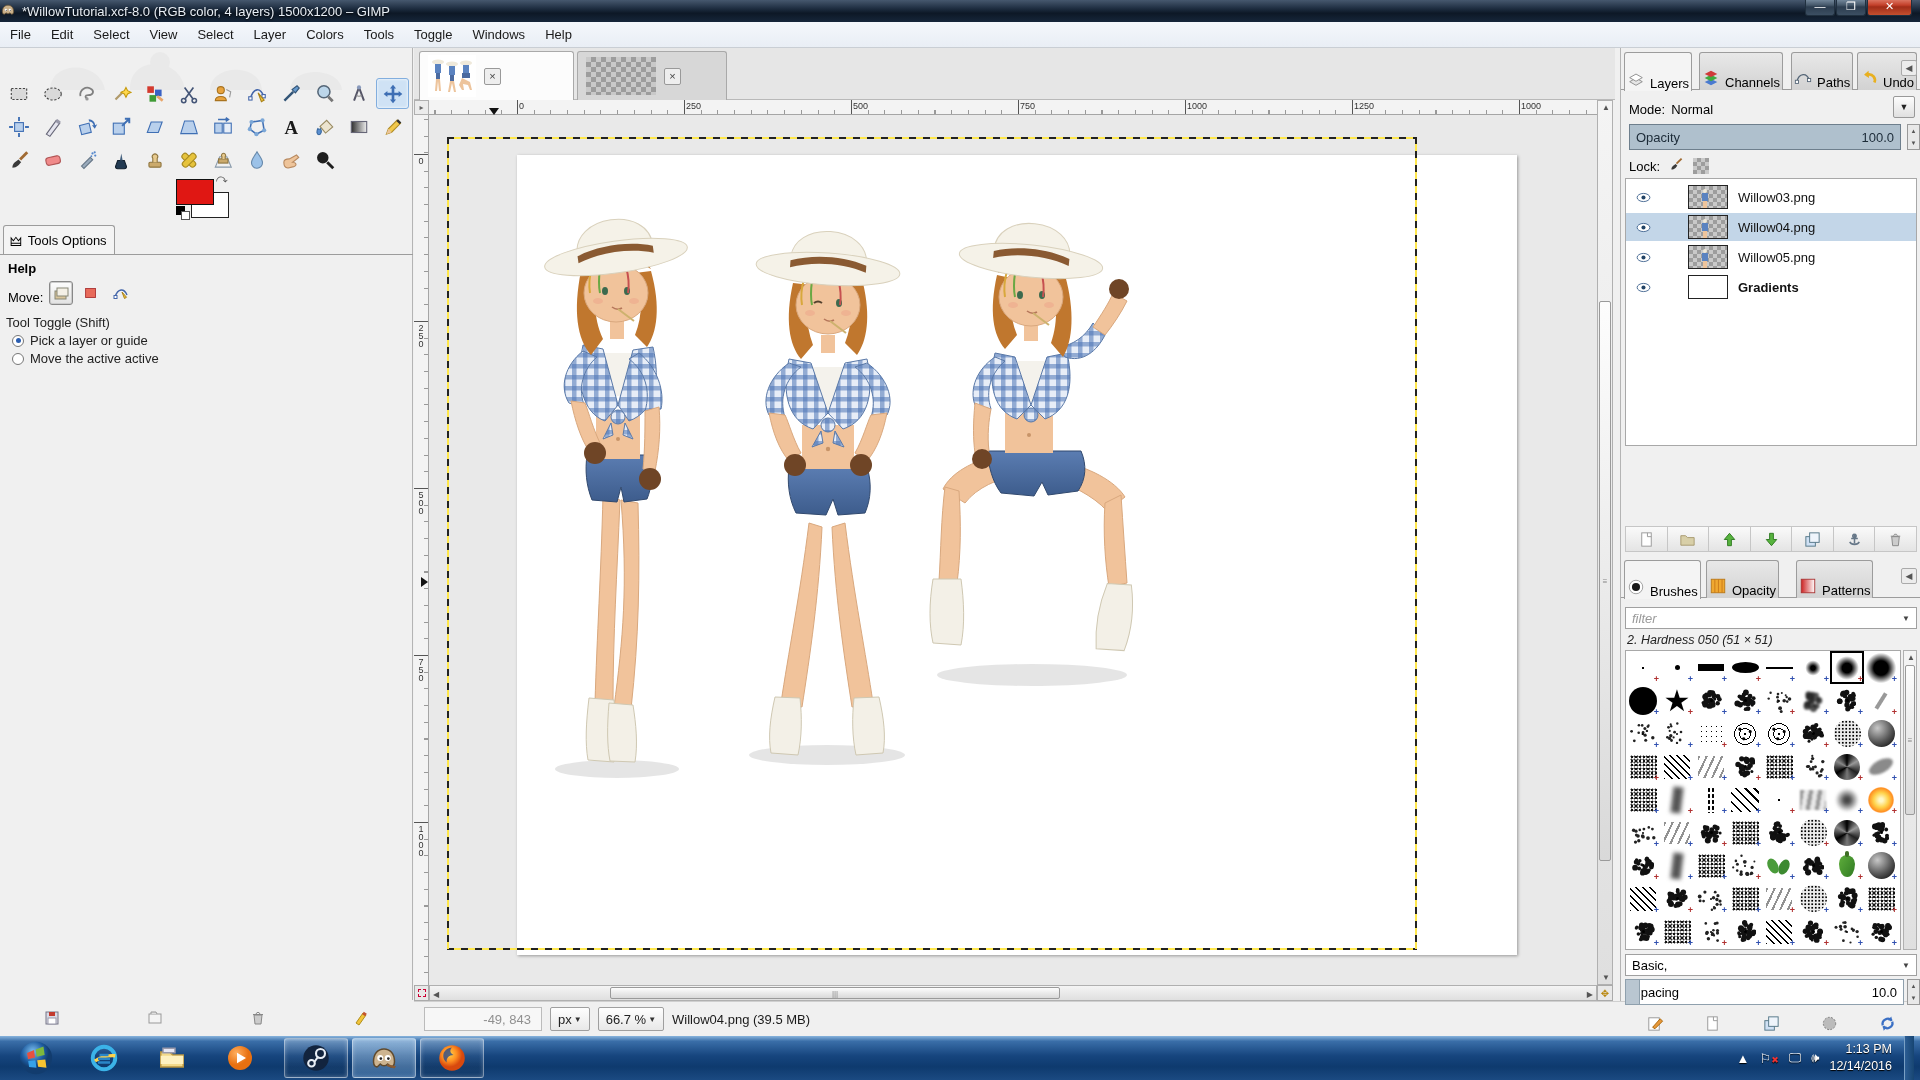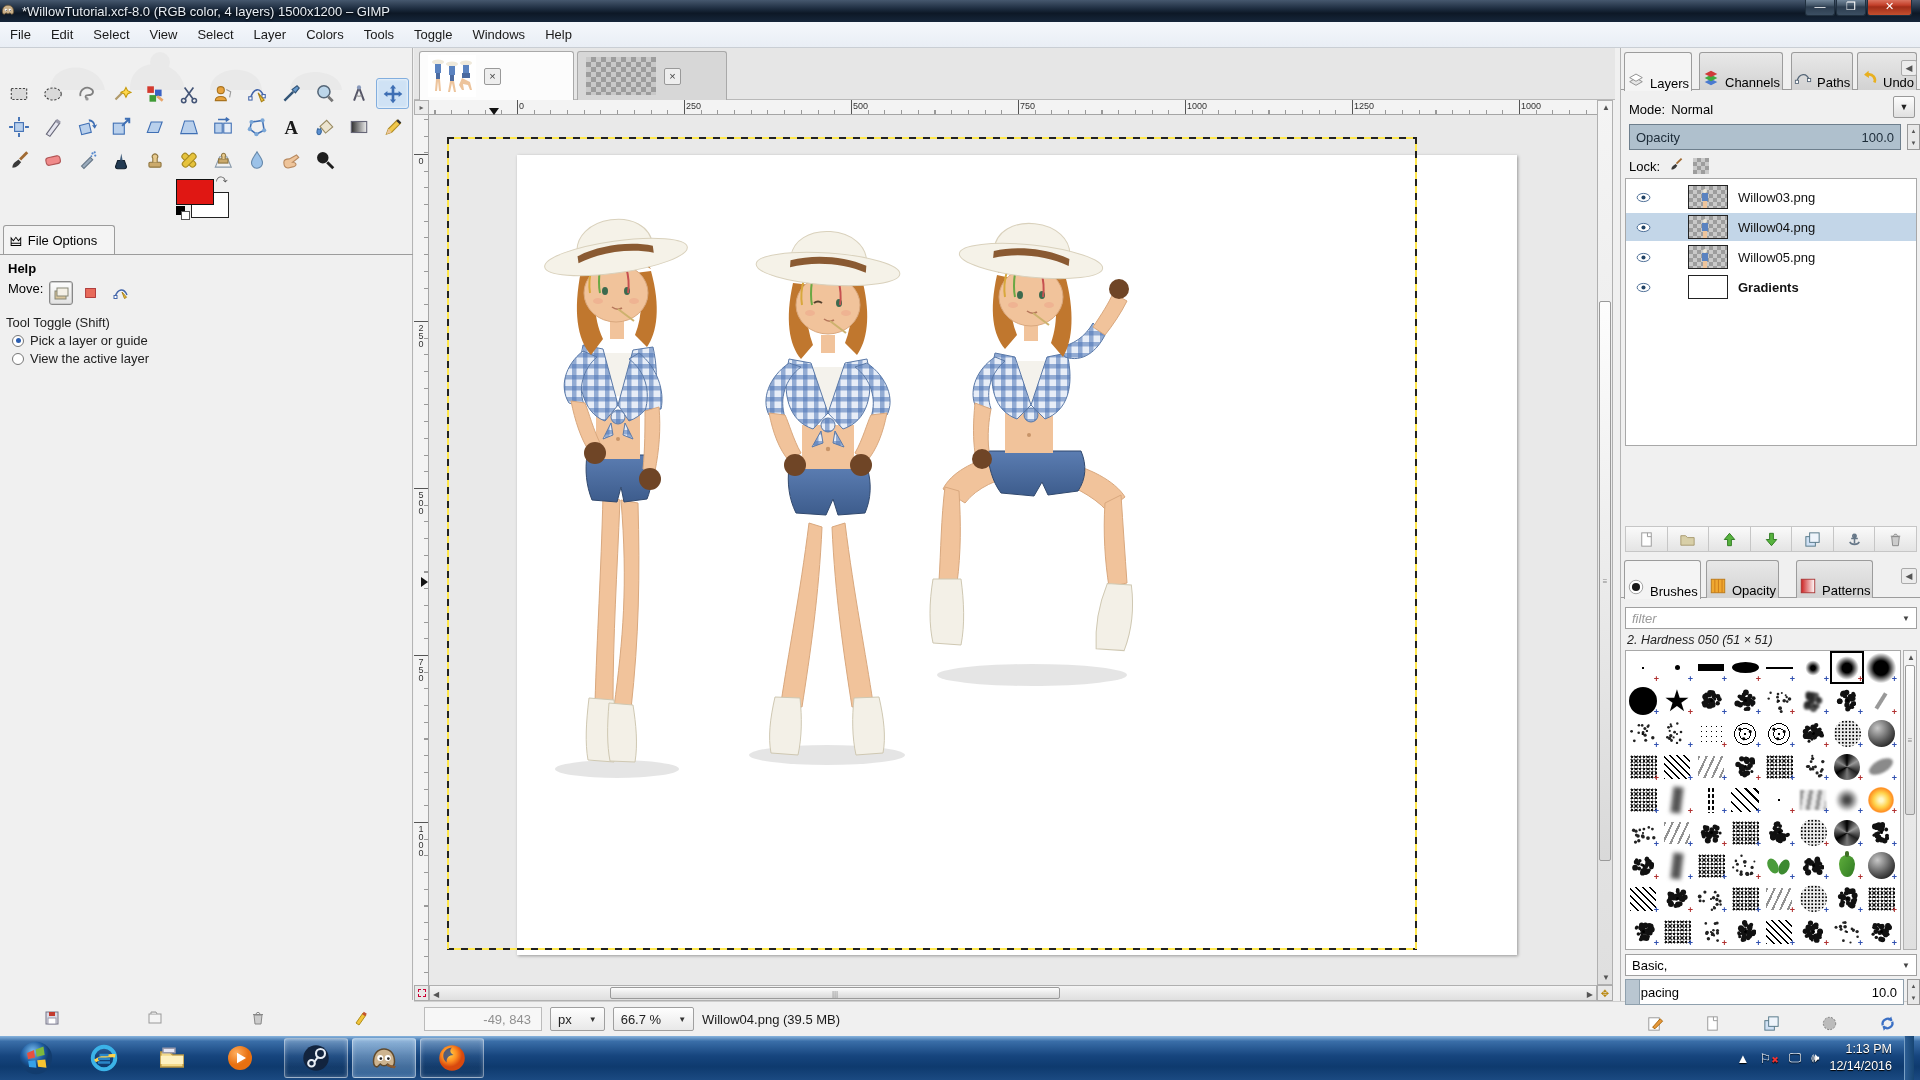--- a/index.html
+++ b/index.html
@@ -33,21 +33,21 @@
   #bw-reset .b { position:absolute; left:0; top:0; width:9px; height:9px; background:#000; }
   #bw-reset .w { position:absolute; left:5px; top:5px; width:9px; height:9px; background:#fff; border:1px solid #555; }
   #swap-colors { position:absolute; left:42px; top:-6px; font-size:11px; color:#555; transform:rotate(-90deg); }
 
   
   #tool-options-tab { position:absolute; left:3px; top:177px; width:112px; height:29px;
     background:#f4f4f4; border:1px solid #9c9c9c; border-bottom:none; border-radius:3px 3px 0 0;
     display:flex; align-items:center; gap:6px; font-size:13px; padding-left:6px; }
   #tool-options-panel { position:absolute; left:0; top:206px; width:413px; height:746px; border-top:1px solid #9c9c9c; }
   #to-title { position:absolute; left:8px; top:6px; font-weight:bold; font-size:13px; }
-  #to-move-row { position:absolute; left:8px; top:26px; display:flex; align-items:flex-start; gap:6px; font-size:13px; }
+  #to-move-row { position:absolute; left:8px; top:26px; display:flex; align-items:flex-end; gap:6px; font-size:13px; }
   .mode-btn { width:24px; height:24px; display:flex; align-items:center; justify-content:center; border-radius:3px; }
   .mode-btn.on { border:1px solid #888; background:linear-gradient(#fdfdfd,#e2e2e2); box-shadow:0 0 0 1px #ccc inset; }
   #to-toggle { position:absolute; left:6px; top:60px; font-size:13px; color:#222; }
   .radio-row { position:absolute; left:12px; display:flex; align-items:center; gap:6px; font-size:13px; color:#222; }
   .radio { width:12px; height:12px; border-radius:50%; border:1px solid #777; background:#fff; position:relative; }
   .radio.on::after { content:""; position:absolute; left:2.5px; top:2.5px; width:5px; height:5px; border-radius:50%; background:#2a5db0; }
   .dock-bottom-btns { position:absolute; top:956px; left:0; width:413px; height:28px; display:flex; }
   .dock-bottom-btns > div { flex:1; display:flex; align-items:center; justify-content:center; }
 
   
@@ -88,21 +88,21 @@
   #qmask-btn span { width:8px; height:8px; border:1px dashed #c03; }
   #nav-btn { position:absolute; left:1597px; top:985px; width:16px; height:16px; background:#e8e8e8; border:1px solid #aaa;
     color:#b8860b; font-size:10px; display:flex; align-items:center; justify-content:center; }
 
   
   #statusbar { position:absolute; left:414px; top:1001px; width:1506px; height:35px; background:#f0f0f0; border-top:1px solid #cfcfcf;
     display:flex; align-items:center; font-size:13px; gap:8px; }
   #pos-cell { width:118px; height:24px; border:1px solid #bbb; background:#f7f7f7; color:#909090;
     display:flex; align-items:center; justify-content:flex-end; padding-right:10px; margin-left:10px; }
   .stat-btn { height:24px; border:1px solid #9f9f9f; background:linear-gradient(#fefefe,#e8e8e8); border-radius:2px;
-    display:flex; align-items:center; gap:17px; padding:0 7px; color:#222; }
+    display:flex; align-items:center; gap:2px; padding:0 7px; color:#222; }
   .dd-arrow { font-size:8px; color:#333; }
   #status-title { color:#1a1a1a; }
 
   
   #right-dock { position:absolute; left:1620px; top:48px; width:300px; height:953px; background:#f0f0f0; border-left:1px solid #b4b4b4; }
   .ptab-row { position:absolute; left:0; width:300px; height:42px; border-bottom:1px solid #9c9c9c; }
   .ptab { position:absolute; top:4px; height:38px; border:1px solid #9c9c9c; border-bottom:none; border-radius:3px 3px 0 0;
     display:flex; align-items:flex-end; gap:5px; padding:0 2px; font-size:13px; background:linear-gradient(#e8e8e8,#d2d2d2); }
   .ptab.active { background:#f4f4f4; height:39px; }
   .collapse-btn { position:absolute; right:4px; top:12px; width:16px; height:16px; border:1px solid #aaa; background:#ececec;
@@ -432,21 +432,21 @@
     <div id="fg-swatch" style="background: rgb(224, 23, 19);"></div>
     <div id="bw-reset">
         <span class="b"></span>
         <span class="w"></span>
       </div>
     <div id="swap-colors">⤸</div>
   </div>
 
   <div id="tool-options-tab">
     <span>🜲</span>
-    <span>File Options</span>
+    <span>Tools Options</span>
   </div>
   <div id="tool-options-panel">
     <div id="to-title">Help</div>
     <div id="to-move-row">
       <span>Move:</span>
       <div class="mode-btn on" id="mm1">
           <svg width="20" height="20" viewBox="0 0 20 20">
             <rect x="4" y="8" width="11" height="8" fill="#d8c49a" stroke="#887"></rect>
             <rect x="6" y="5" width="11" height="8" fill="#f4f0e6" stroke="#887"></rect>
           </svg>
@@ -464,21 +464,21 @@
           </svg>
         </div>
     </div>
     <div id="to-toggle">Tool Toggle  (Shift)</div>
     <div class="radio-row" style="top:78px">
       <span class="radio on"></span>
       <span>Pick a layer or guide</span>
     </div>
     <div class="radio-row" style="top:96px">
       <span class="radio"></span>
-      <span>View the active layer</span>
+      <span>Move the active active</span>
     </div>
   </div>
   <div class="dock-bottom-btns" id="to-bottom">
       <div>
         <svg width="20" height="20" viewBox="0 0 20 20">
           <rect x="4" y="4" width="12" height="12" fill="#d9d9e4" stroke="#778"></rect>
           <rect x="7" y="4" width="6" height="4" fill="#c23a2e"></rect>
           <rect x="6" y="10" width="8" height="6" fill="#fff" stroke="#99a"></rect>
         </svg>
       </div>

